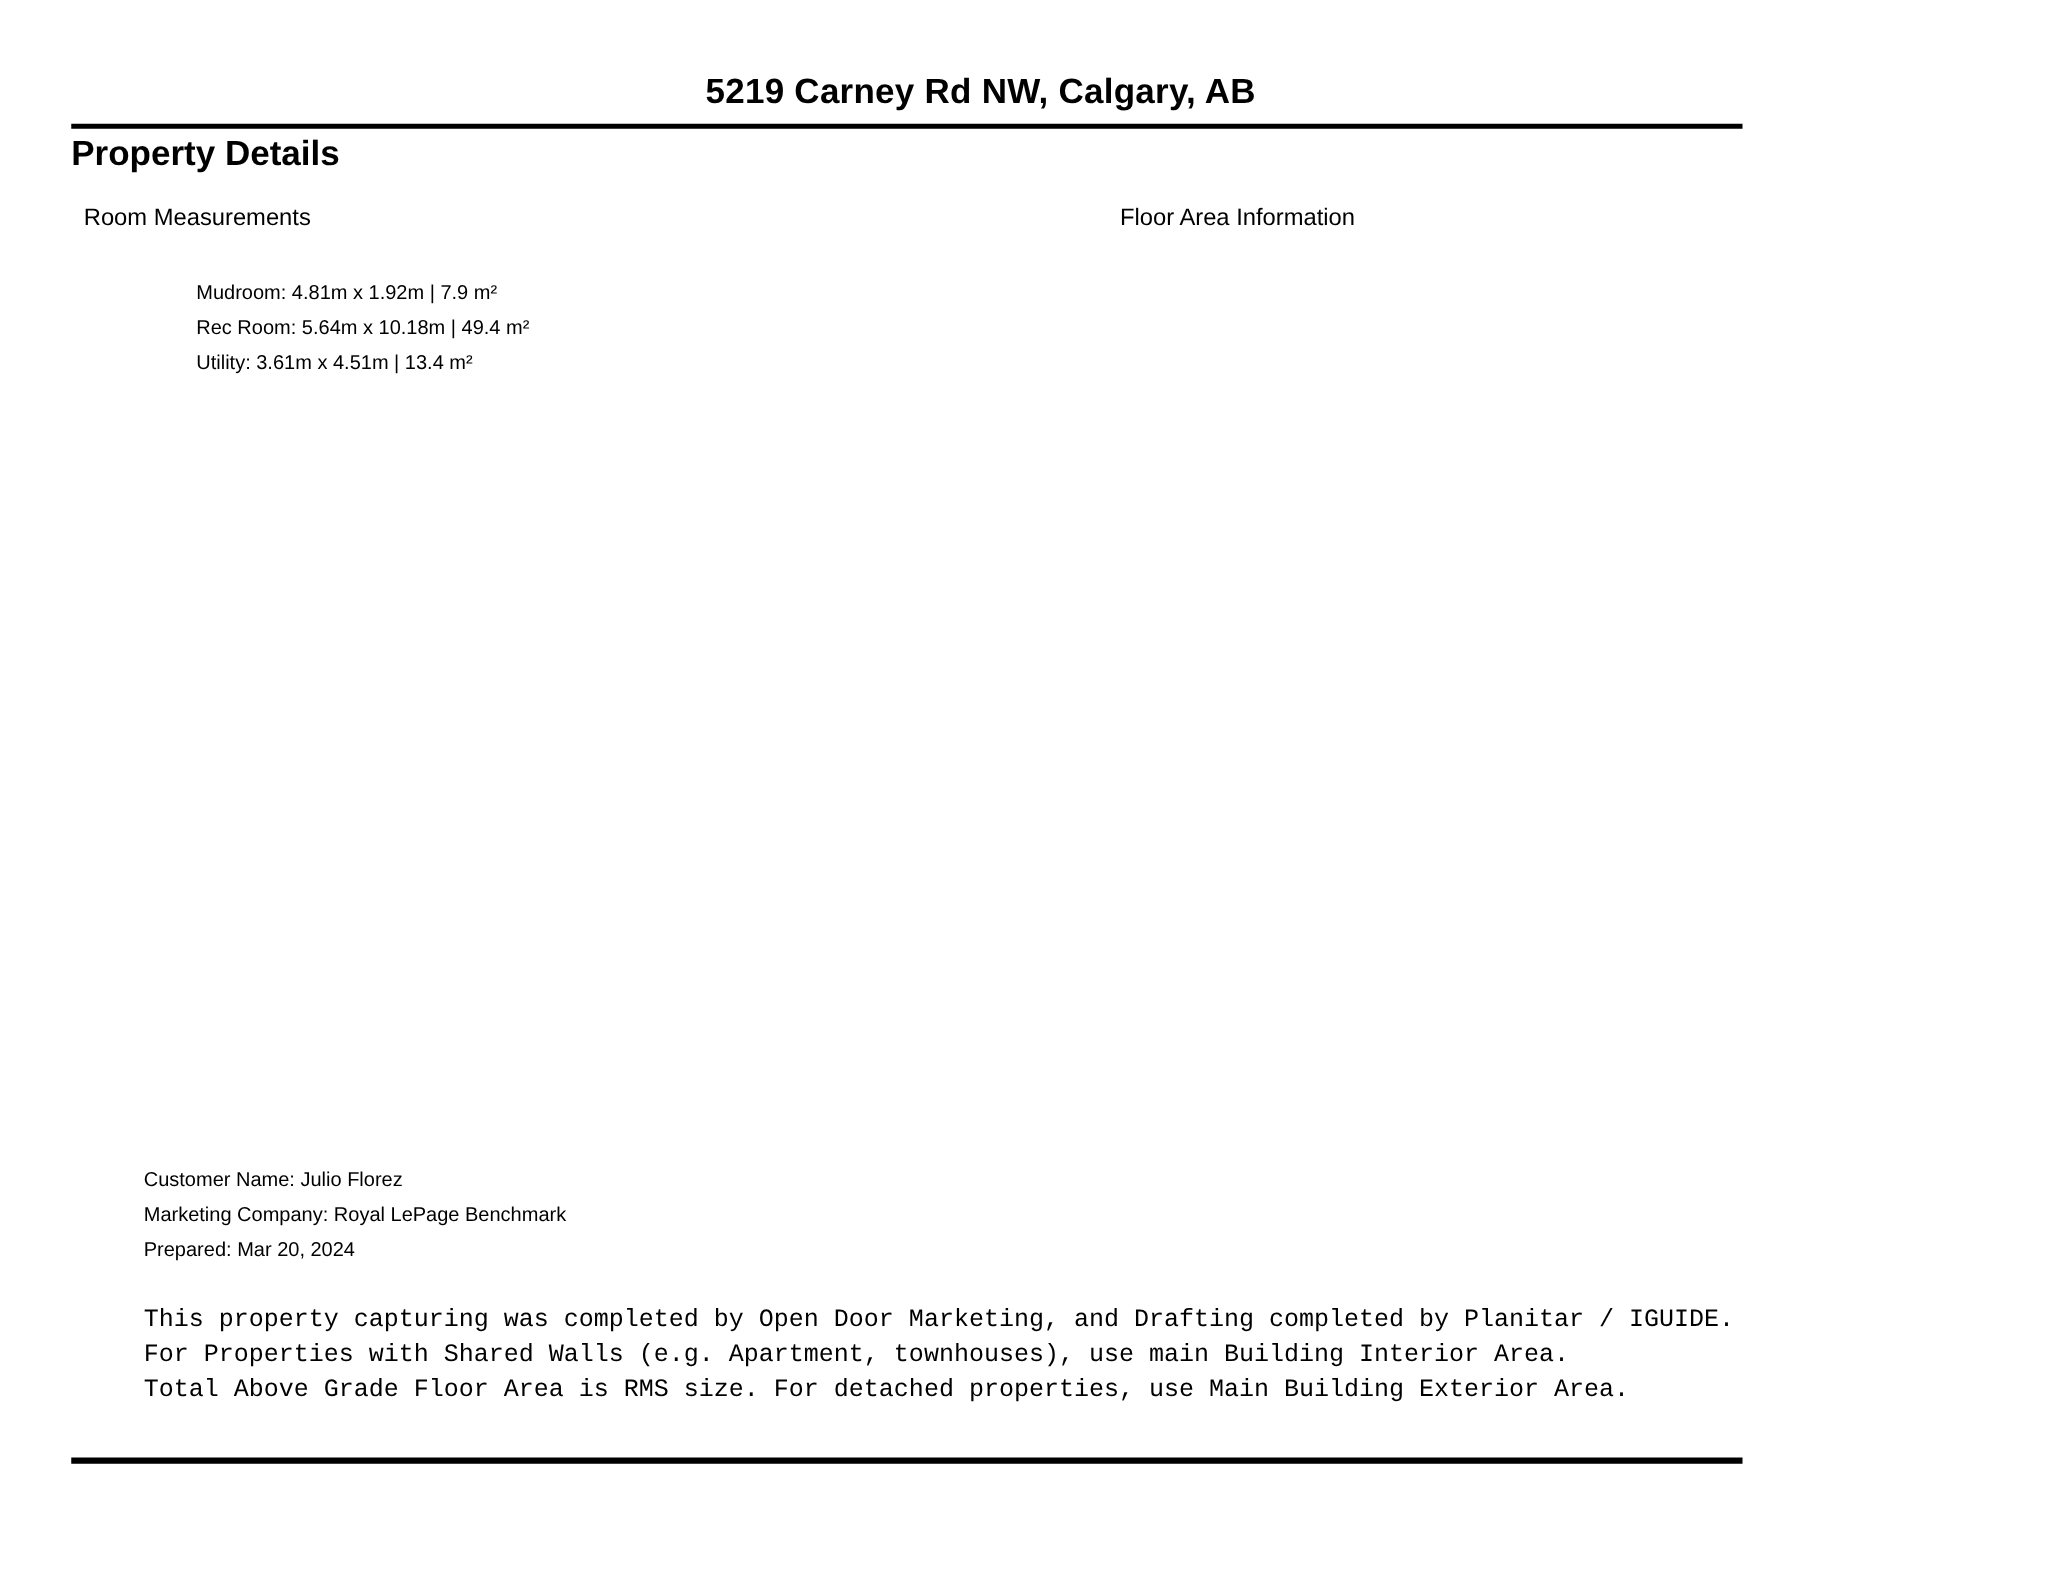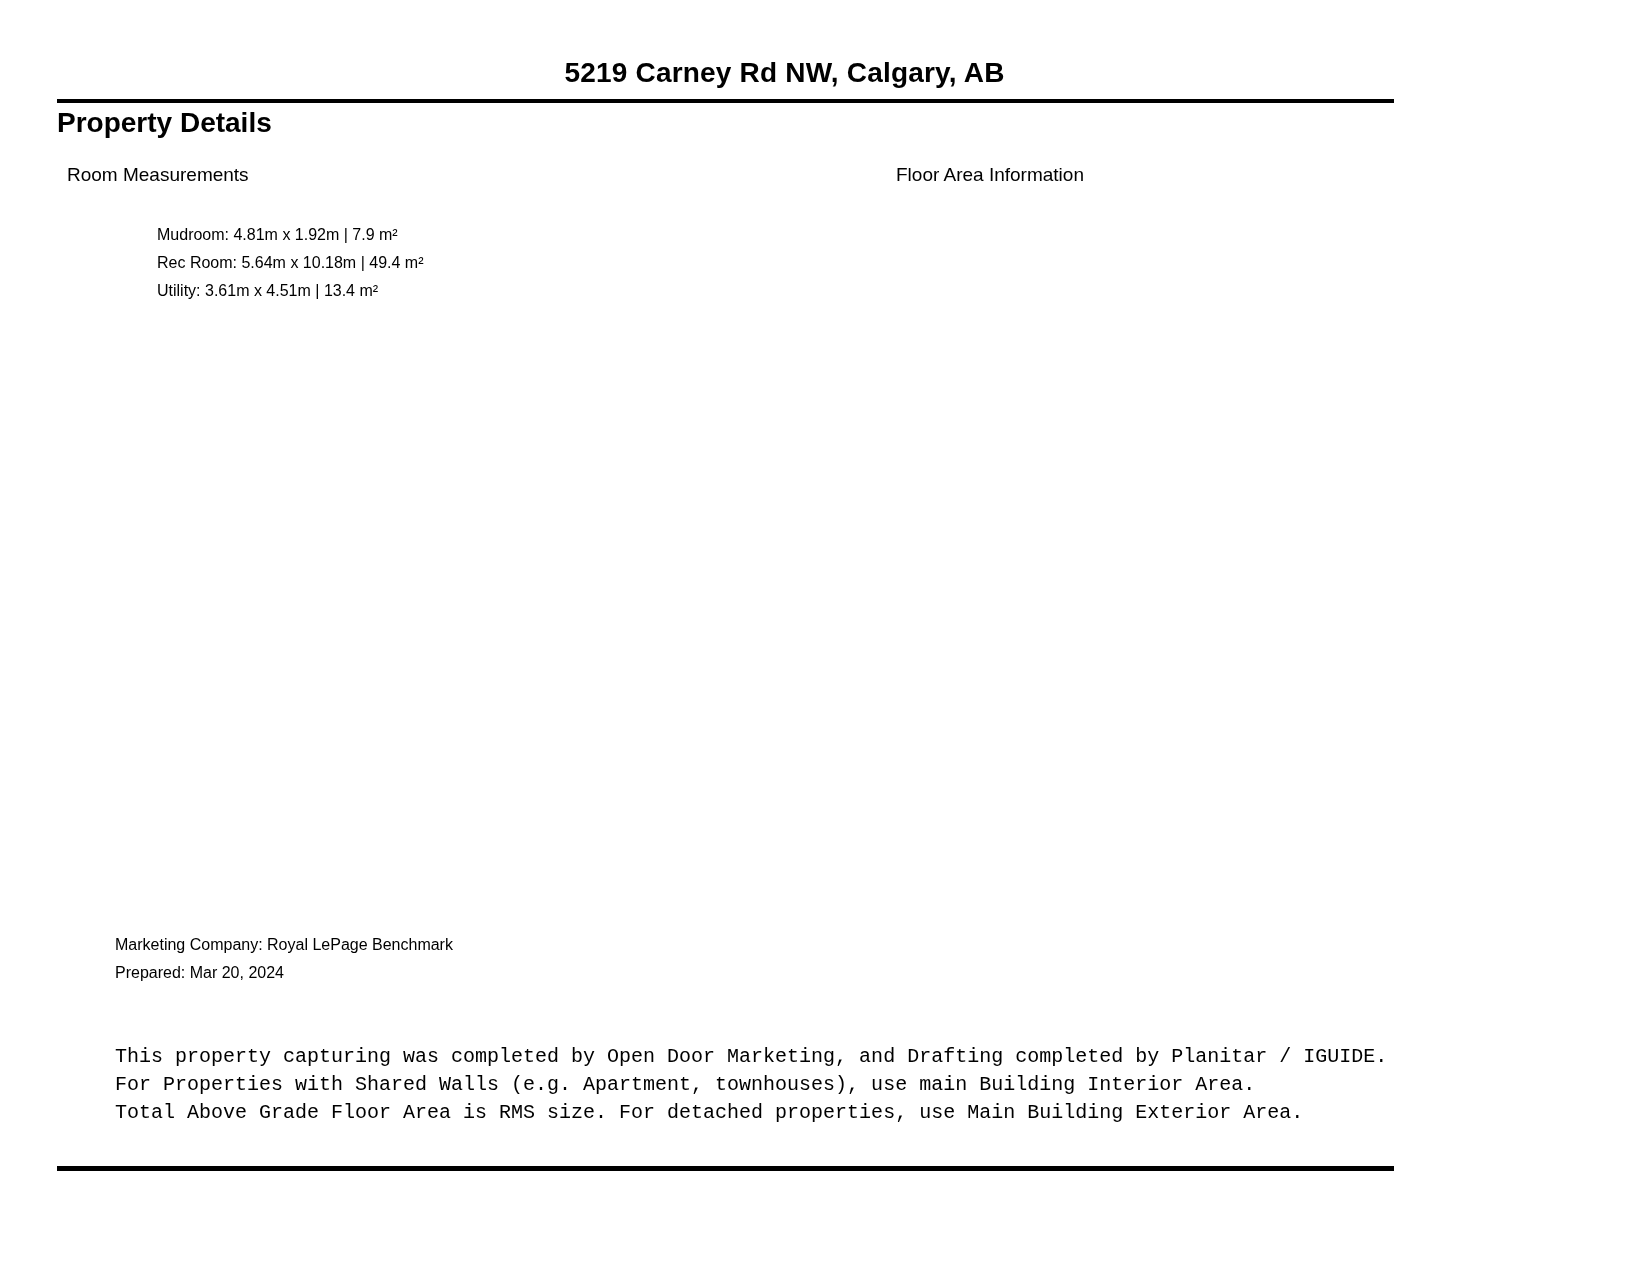--- a/index.html
+++ b/index.html
@@ -121,20 +121,21 @@
 
   <div class="section-heading floors">Floor Area Information</div>
 
   <div class="room-list">
     <div>Mudroom: 4.81m x 1.92m | 7.9 m²</div>
     <div>Rec Room: 5.64m x 10.18m | 49.4 m²</div>
     <div>Utility: 3.61m x 4.51m | 13.4 m²</div>
   </div>
 
   <div class="customer-block">
+    <div>Customer Name: Julio Florez</div>
     <div>Marketing Company: Royal LePage Benchmark</div>
     <div>Prepared: Mar 20, 2024</div>
   </div>
 
   <div class="notes-block">
     <div>This property capturing was completed by Open Door Marketing, and Drafting completed by Planitar / IGUIDE.</div>
     <div>For Properties with Shared Walls (e.g. Apartment, townhouses), use main Building Interior Area.</div>
     <div>Total Above Grade Floor Area is RMS size. For detached properties, use Main Building Exterior Area.</div>
   </div>
 

